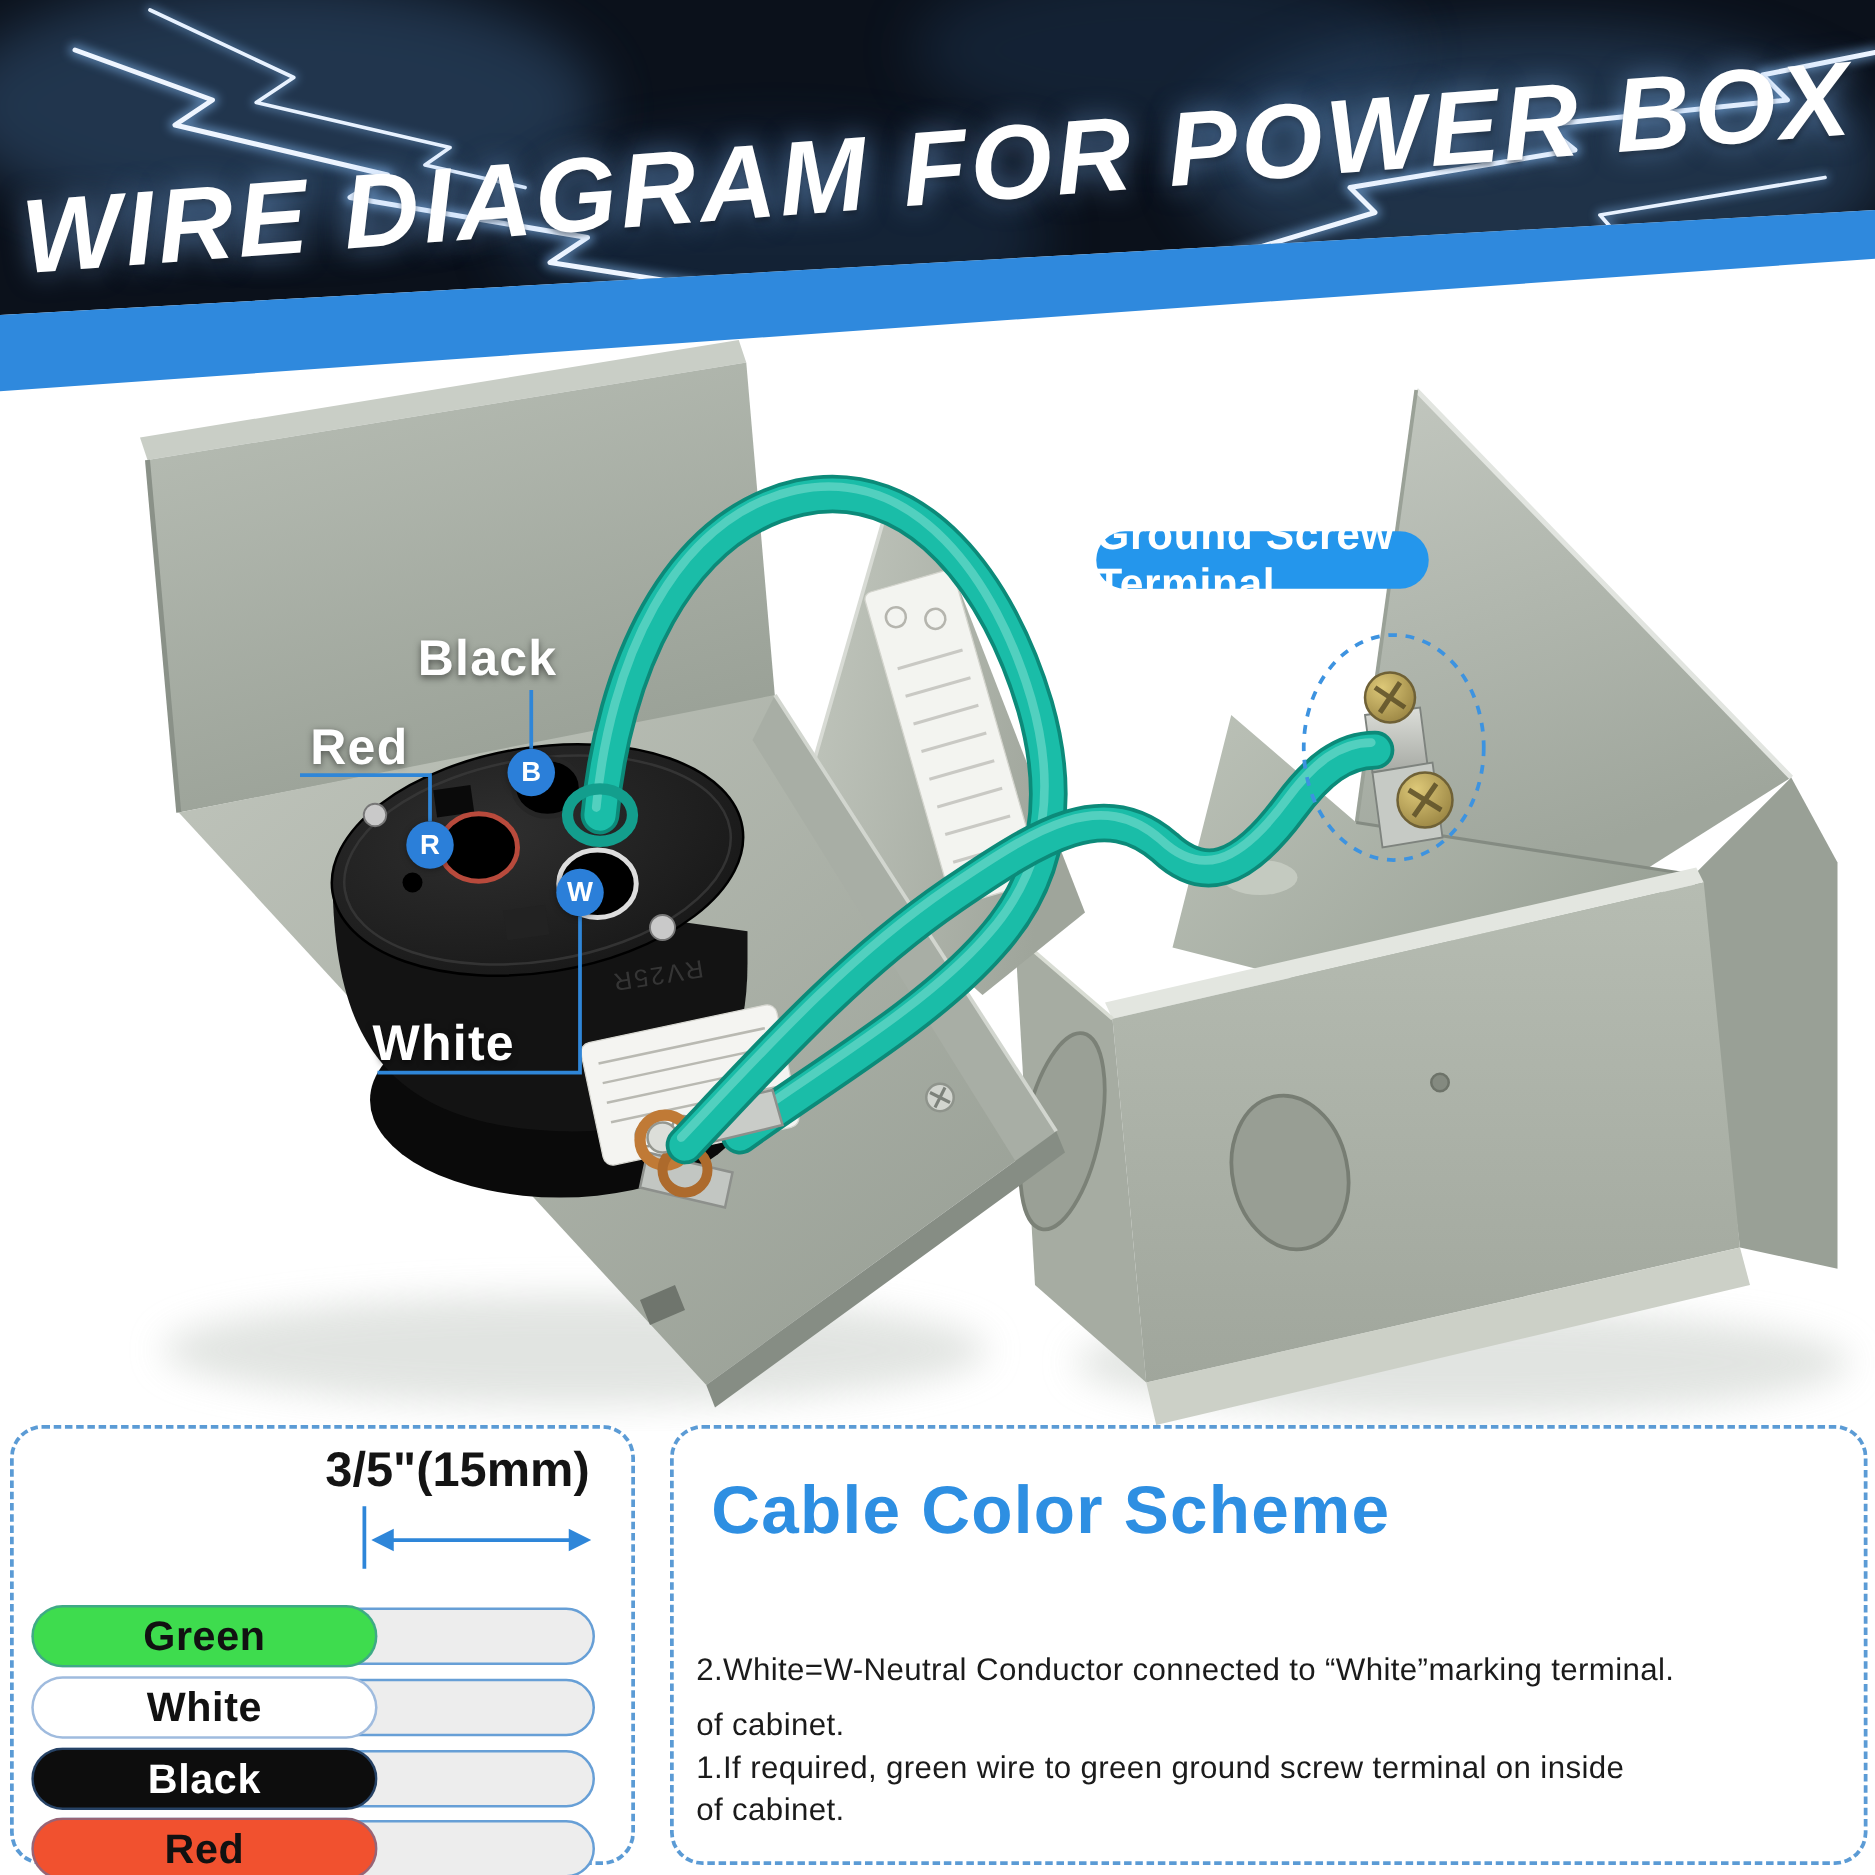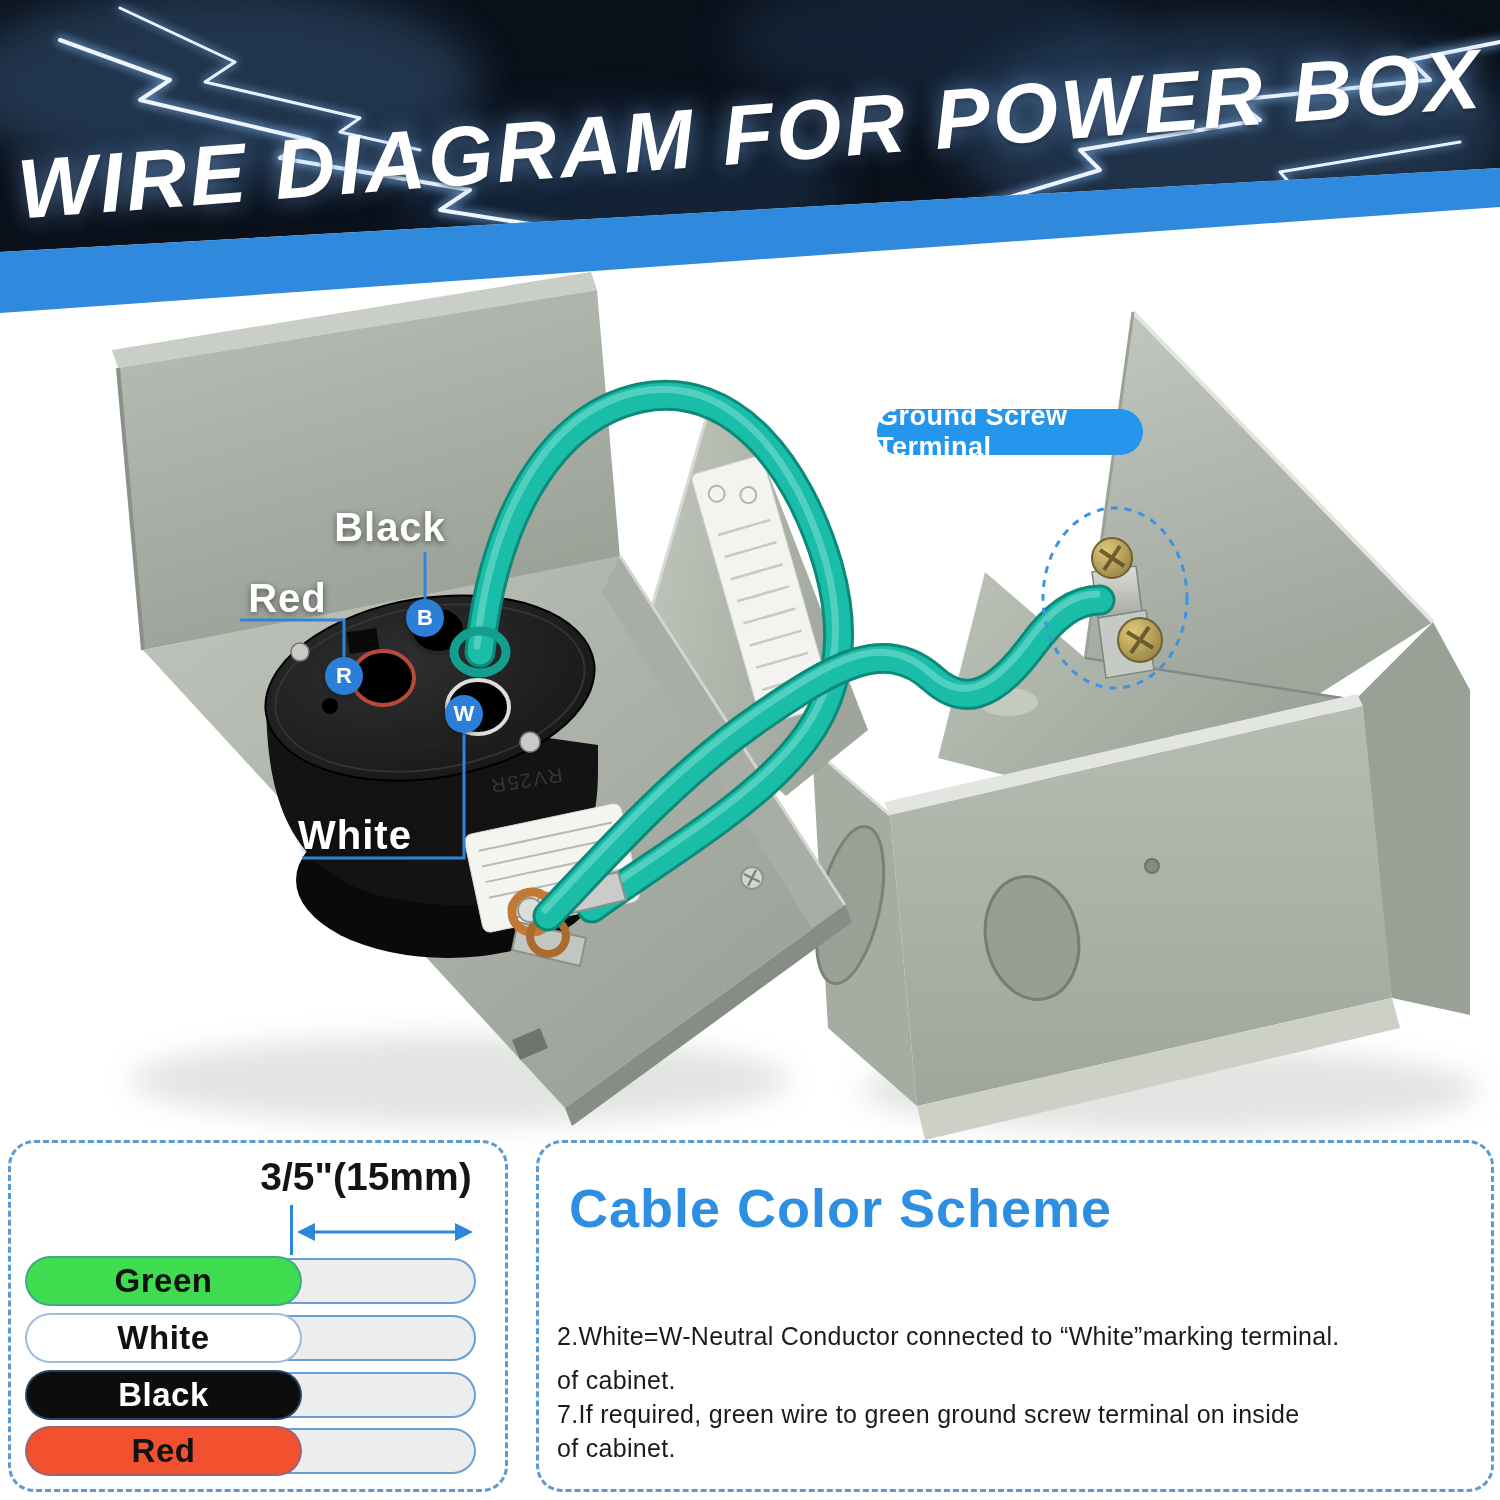--- a/index.html
+++ b/index.html
@@ -12,32 +12,32 @@
             white-space:nowrap;transform:rotate(-4.35deg);transform-origin:50% 50%;
             text-shadow:0 0 22px rgba(130,180,240,.55),0 3px 4px rgba(0,0,0,.45);}
   
   .photo{position:absolute;left:0;top:245px;width:1500px;height:900px;}
   .photo svg{position:absolute;left:0;top:0;}
   .wire-label{position:absolute;color:#fff;font-weight:bold;font-size:40px;letter-spacing:1px;
               text-align:center;text-shadow:0 2px 6px rgba(0,0,0,.5);}
   .marker{position:absolute;width:38px;height:38px;border-radius:50%;background:#2b7fd9;color:#fff;
           font-weight:bold;font-size:22px;display:flex;align-items:center;justify-content:center;
           box-shadow:0 1px 5px rgba(0,0,0,.35);}
-  .badge{position:absolute;left:877px;top:164px;width:266px;height:46px;border-radius:24px;
-         background:#2496ec;color:#fff;font-weight:bold;font-size:27px;display:flex;
+  .badge{position:absolute;left:877px;top:180px;width:266px;height:46px;border-radius:24px;
+         background:#2496ec;color:#fff;font-weight:bold;font-size:34px;display:flex;
          align-items:center;justify-content:center;letter-spacing:.5px;}
   
   .panel{position:absolute;border:3px dashed #5b9bd5;border-radius:26px;background:#fff;box-sizing:border-box;}
   .panel-left{left:8px;top:1140px;width:500px;height:352px;}
   .panel-right{left:536px;top:1140px;width:958px;height:352px;}
   .measure-label{position:absolute;left:230px;top:12px;width:250px;text-align:center;
                  font-size:39px;font-weight:600;color:#141414;}
   .measure-vline{position:absolute;left:279px;top:62px;width:3px;height:50px;background:#2e86d9;}
   .measure-arrow{position:absolute;left:286px;top:76px;}
-  .bar-row{position:absolute;left:14px;width:452px;height:50px;}
+  .bar-row{position:absolute;left:14px;width:452px;height:50px;margin-top:28px;}
   .bar-track{position:absolute;left:85px;top:2px;width:362px;height:42px;border-radius:23px;
              background:#ededed;border:2px solid #679fd6;}
   .bar-pill{position:absolute;left:0;top:0;width:273px;height:46px;border-radius:26px;
             border:2px solid rgba(64,120,190,.5);display:flex;align-items:center;justify-content:center;}
   .bar-pill span{font-size:33px;font-weight:bold;letter-spacing:.5px;}
   .notes-title{position:absolute;left:30px;top:34px;font-size:54px;font-weight:bold;color:#2e8fe2;letter-spacing:1px;}
   .note-line{position:absolute;left:18px;width:922px;font-size:25px;color:#1b1b1b;letter-spacing:.3px;line-height:34px;}
 </style>
 </head>
 <body>
@@ -301,17 +301,17 @@
       <div class="bar-pill" style="background: rgb(241, 81, 47);">
         <span style="color: rgb(17, 17, 17);">Red</span>
       </div>
     </div>
   </div>
 
   <div class="panel panel-right">
     <div class="notes-title" style="color: rgb(46, 143, 226);">Cable Color Scheme</div>
     <div class="note-line" style="top:152px;margin-top:24px;">2.White=W-Neutral Conductor connected to “White”marking terminal.</div>
     <div class="note-line" style="top:220px;"> of cabinet.</div>
-    <div class="note-line" style="top:254px;">7.If required, green wire to green ground screw terminal on inside</div>
+    <div class="note-line" style="top:254px;">1.If required, green wire to green ground screw terminal on inside</div>
     <div class="note-line" style="top:288px;">of cabinet.</div>
   </div>
 
 </div>
 
 </body></html>

